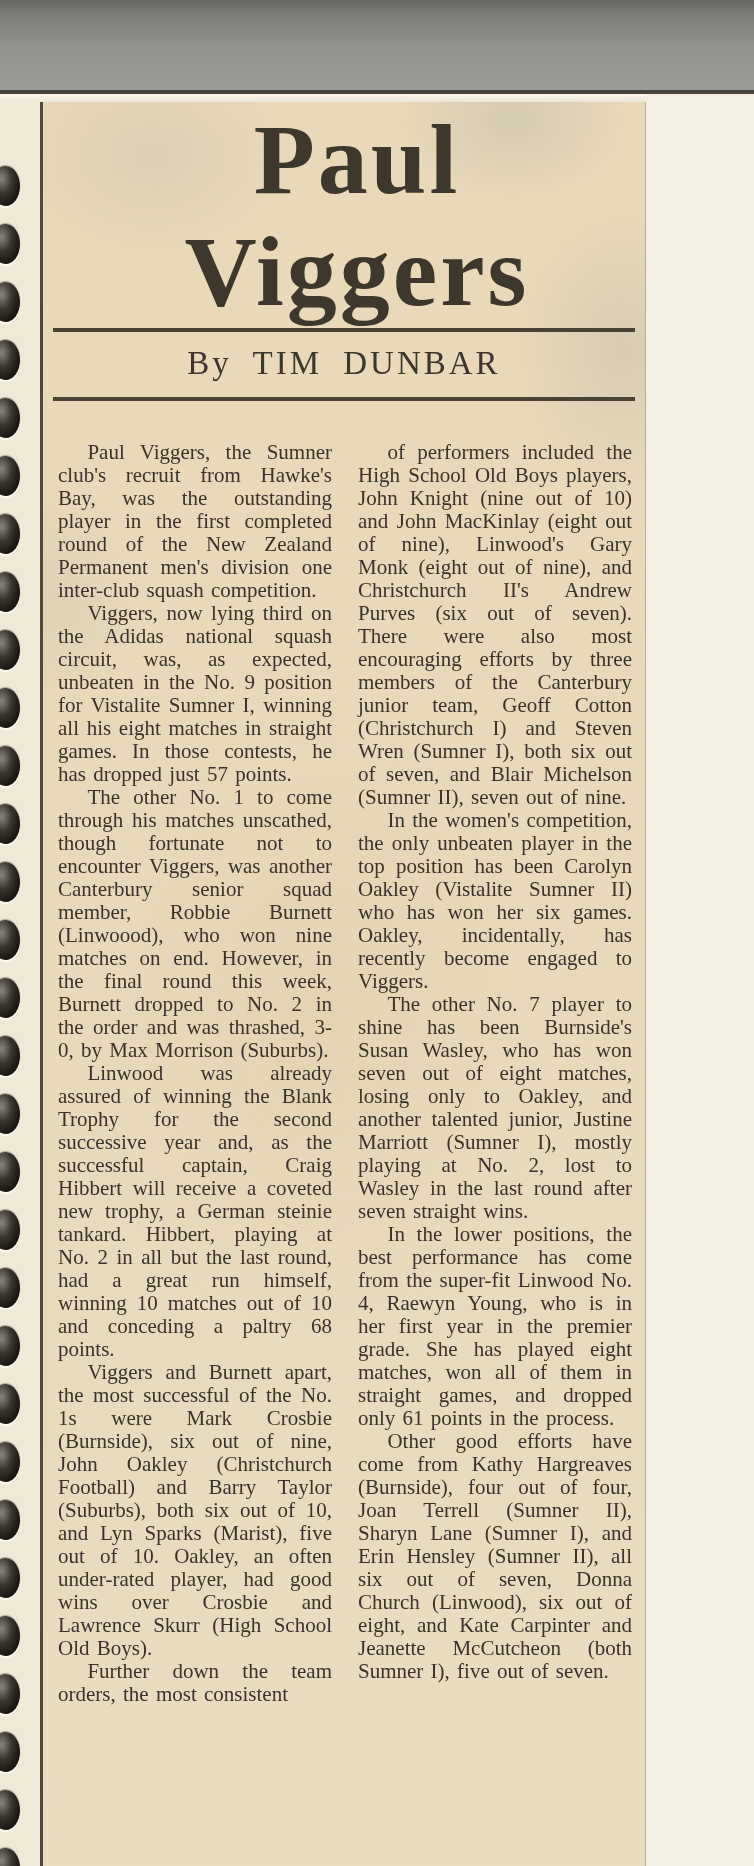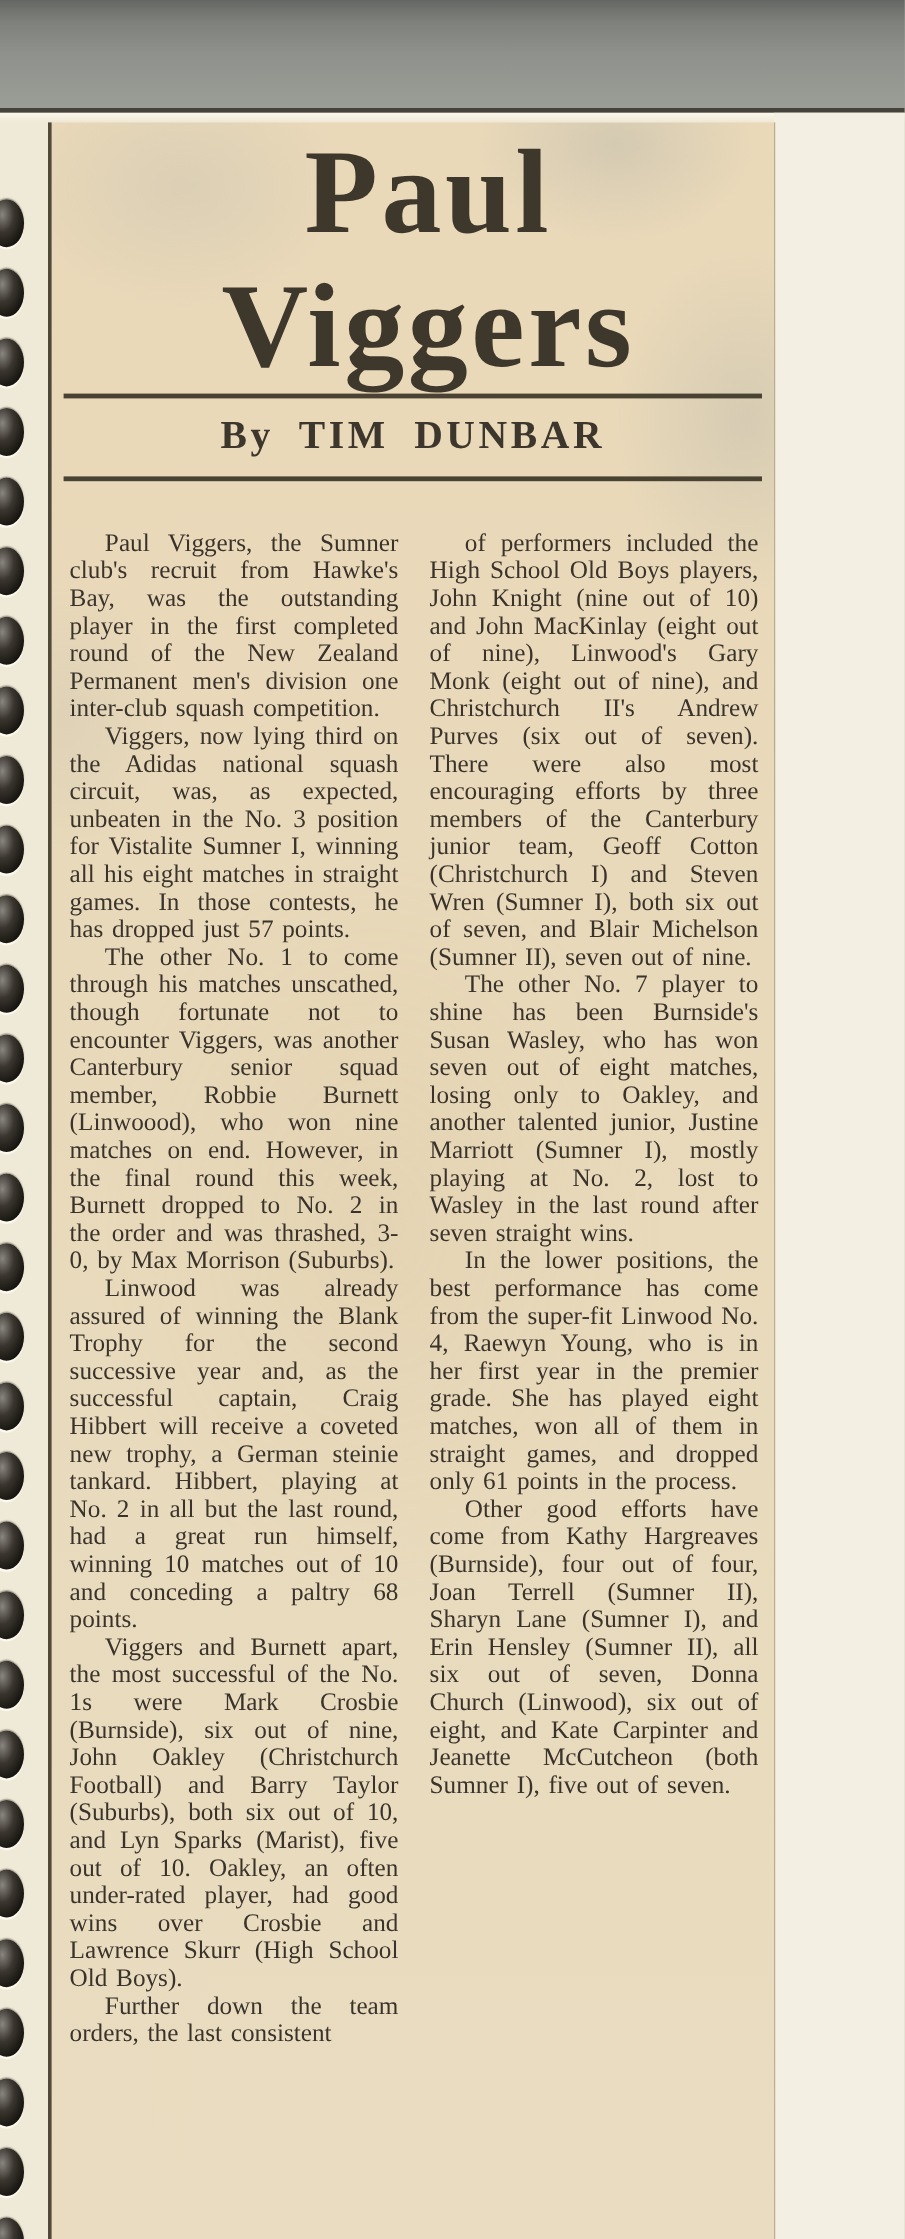--- a/index.html
+++ b/index.html
@@ -65,21 +65,21 @@
   .hl{display:block;}
   .hl-3{word-spacing:30px;}
   .byline-wrap{
     margin:0 10px 0 10px;
     border-top:4px solid var(--rule);
     border-bottom:4px solid var(--rule);
     padding:13px 0 15px;
     text-align:center;
   }
   .byline{
-    font-weight:bold;font-size:33px;color:#3c362c;
+    font-weight:normal;font-size:33px;color:#3c362c;
     letter-spacing:3px;word-spacing:10px;
   }
   .body-cols{
     display:flex;gap:26px;margin:40px 13px 0 15px;
   }
   .col{
     width:276px;
     font-size:21px;line-height:23px;
     text-align:justify;
     color:#39332b;
@@ -132,27 +132,28 @@
       <span class="hl hl-1">Paul Viggers</span>
     </h1>
 
     <div class="byline-wrap">
       <div class="byline">By TIM DUNBAR</div>
     </div>
 
     <div class="body-cols">
       <div class="col" id="col-left">
           <p>Paul Viggers, the Sumner club's recruit from Hawke's Bay, was the outstanding player in the first completed round of the New Zealand Permanent men's division one inter-club squash competition.</p>
-          <p>Viggers, now lying third on the Adidas national squash circuit, was, as expected, unbeaten in the No. 3 position for Vistalite Sumner I, winning all his eight matches in straight games. In those contests, he has dropped just 57 points.</p>
+          <p>Viggers, now lying third on the Adidas national squash circuit, was, as expected, unbeaten in the No. 9 position for Vistalite Sumner I, winning all his eight matches in straight games. In those contests, he has dropped just 57 points.</p>
           <p>The other No. 1 to come through his matches unscathed, though fortunate not to encounter Viggers, was another Canterbury senior squad member, Robbie Burnett (Linwoood), who won nine matches on end. However, in the final round this week, Burnett dropped to No. 2 in the order and was thrashed, 3-0, by Max Morrison (Suburbs).</p>
           <p>Linwood was already assured of winning the Blank Trophy for the second successive year and, as the successful captain, Craig Hibbert will receive a coveted new trophy, a German steinie tankard. Hibbert, playing at No. 2 in all but the last round, had a great run himself, winning 10 matches out of 10 and conceding a paltry 68 points.</p>
           <p>Viggers and Burnett apart, the most successful of the No. 1s were Mark Crosbie (Burnside), six out of nine, John Oakley (Christchurch Football) and Barry Taylor (Suburbs), both six out of 10, and Lyn Sparks (Marist), five out of 10. Oakley, an often under-rated player, had good wins over Crosbie and Lawrence Skurr (High School Old Boys).</p>
-          <p>Further down the team orders, the last consistent</p>
+          <p>Further down the team orders, the most consistent</p>
         </div>
       <div class="col" id="col-right">
           <p>of performers included the High School Old Boys players, John Knight (nine out of 10) and John MacKinlay (eight out of nine), Linwood's Gary Monk (eight out of nine), and Christchurch II's Andrew Purves (six out of seven). There were also most encouraging efforts by three members of the Canterbury junior team, Geoff Cotton (Christchurch I) and Steven Wren (Sumner I), both six out of seven, and Blair Michelson (Sumner II), seven out of nine.</p>
+          <p>In the women's competition, the only unbeaten player in the top position has been Carolyn Oakley (Vistalite Sumner II) who has won her six games. Oakley, incidentally, has recently become engaged to Viggers.</p>
           <p>The other No. 7 player to shine has been Burnside's Susan Wasley, who has won seven out of eight matches, losing only to Oakley, and another talented junior, Justine Marriott (Sumner I), mostly playing at No. 2, lost to Wasley in the last round after seven straight wins.</p>
           <p>In the lower positions, the best performance has come from the super-fit Linwood No. 4, Raewyn Young, who is in her first year in the premier grade. She has played eight matches, won all of them in straight games, and dropped only 61 points in the process.</p>
           <p>Other good efforts have come from Kathy Hargreaves (Burnside), four out of four, Joan Terrell (Sumner II), Sharyn Lane (Sumner I), and Erin Hensley (Sumner II), all six out of seven, Donna Church (Linwood), six out of eight, and Kate Carpinter and Jeanette McCutcheon (both Sumner I), five out of seven.</p>
         </div>
     </div>
   </article>
 </div>
 
 </body></html>

